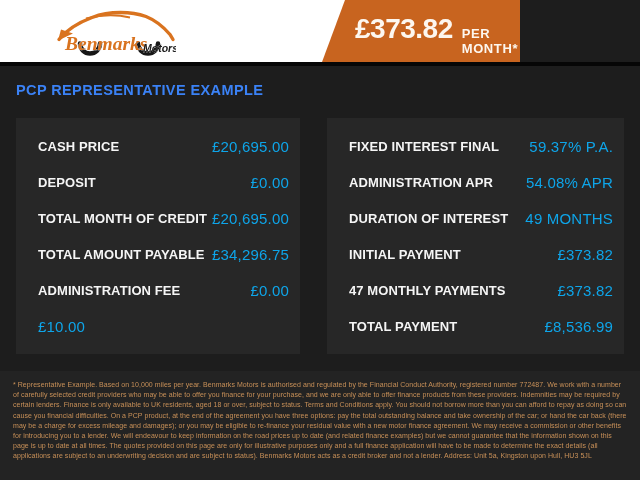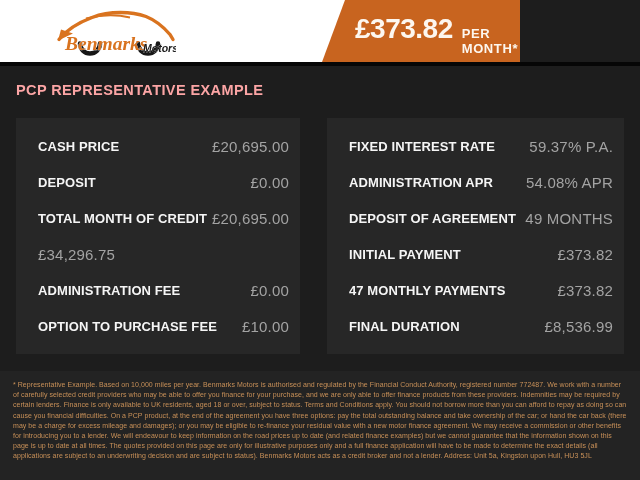--- a/index.html
+++ b/index.html
@@ -42,21 +42,21 @@
   }
   .header-divider {
     position:absolute; top:62px; left:0;
     width:640px; height:4px; background:#060606;
   }
 
   
   .section-title {
     position:absolute; top:82px; left:16px;
     font-size:14.5px; font-weight:bold;
-    color:#fca5a5; letter-spacing:0.4px;
+    color:#3b82f6; letter-spacing:0.4px;
   }
 
   
   .panel {
     position:absolute; top:118px; height:236px;
     background:#272727;
     display:flex; flex-direction:column;
     justify-content:space-between;
     padding:12px 0;
   }
@@ -66,21 +66,21 @@
     display:flex; justify-content:space-between; align-items:center;
     padding:0 11px 0 22px;
     height:32px;
   }
   .fin-label {
     font-size:13px; font-weight:bold;
     color:#f5f5f5; letter-spacing:0.1px;
     white-space:nowrap;
   }
   .fin-value {
-    font-size:15px; color:#a3a3a3;
+    font-size:15px; color:#0ea5e9;
     letter-spacing:0.2px; white-space:nowrap;
   }
 
   
   .footnote {
     position:absolute; top:371px; left:0;
     width:640px; height:109px;
     background:#232323;
     padding:9px 13px 0 13px;
     color:#c89058;
@@ -126,52 +126,52 @@
   </div>
   <div class="fin-row">
     <span class="fin-label">DEPOSIT</span>
     <span class="fin-value">£0.00</span>
   </div>
   <div class="fin-row">
     <span class="fin-label">TOTAL MONTH OF CREDIT</span>
     <span class="fin-value">£20,695.00</span>
   </div>
   <div class="fin-row">
+    <span class="fin-label">TOTAL AMOUNT PAYABLE</span>
     <span class="fin-value">£34,296.75</span>
   </div>
   <div class="fin-row">
     <span class="fin-label">ADMINISTRATION FEE</span>
     <span class="fin-value">£0.00</span>
   </div>
   <div class="fin-row">
-    <span class="fin-label">OPTION TO PURCHASE FEE</span>
     <span class="fin-value">£10.00</span>
   </div>
 </div>
 
 <div class="panel panel-right">
   <div class="fin-row">
-    <span class="fin-label">FIXED INTEREST RATE</span>
+    <span class="fin-label">FIXED INTEREST FINAL</span>
     <span class="fin-value">59.37% P.A.</span>
   </div>
   <div class="fin-row">
     <span class="fin-label">ADMINISTRATION APR</span>
     <span class="fin-value">54.08% APR</span>
   </div>
   <div class="fin-row">
-    <span class="fin-label">DEPOSIT OF AGREEMENT</span>
+    <span class="fin-label">DURATION OF INTEREST</span>
     <span class="fin-value">49 MONTHS</span>
   </div>
   <div class="fin-row">
     <span class="fin-label">INITIAL PAYMENT</span>
     <span class="fin-value">£373.82</span>
   </div>
   <div class="fin-row">
     <span class="fin-label">47 MONTHLY PAYMENTS</span>
     <span class="fin-value">£373.82</span>
   </div>
   <div class="fin-row">
-    <span class="fin-label">FINAL DURATION</span>
+    <span class="fin-label">TOTAL PAYMENT</span>
     <span class="fin-value">£8,536.99</span>
   </div>
 </div>
 
 <div class="footnote">* Representative Example. Based on 10,000 miles per year. Benmarks Motors is authorised and regulated by the Financial Conduct Authority, registered number 772487. We work with a number of carefully selected credit providers who may be able to offer you finance for your purchase, and we are only able to offer finance products from these providers. Indemnities may be required by certain lenders. Finance is only available to UK residents, aged 18 or over, subject to status. Terms and Conditions apply. You should not borrow more than you can afford to repay as doing so can cause you financial difficulties. On a PCP product, at the end of the agreement you have three options: pay the total outstanding balance and take ownership of the car; or hand the car back (there may be a charge for excess mileage and damages); or you may be eligible to re-finance your residual value with a new motor finance agreement. We may receive a commission or other benefits for introducing you to a lender. We will endeavour to keep information on the road prices up to date (and related finance examples) but we cannot guarantee that the information shown on this page is up to date at all times. The quotes provided on this page are only for illustrative purposes only and a full finance application will have to be made to determine the exact details (all applications are subject to an underwriting decision and are subject to status). Benmarks Motors acts as a credit broker and not a lender. Address: Unit 5a, Kingston upon Hull, HU3 5JL</div>
 
 </body></html>

